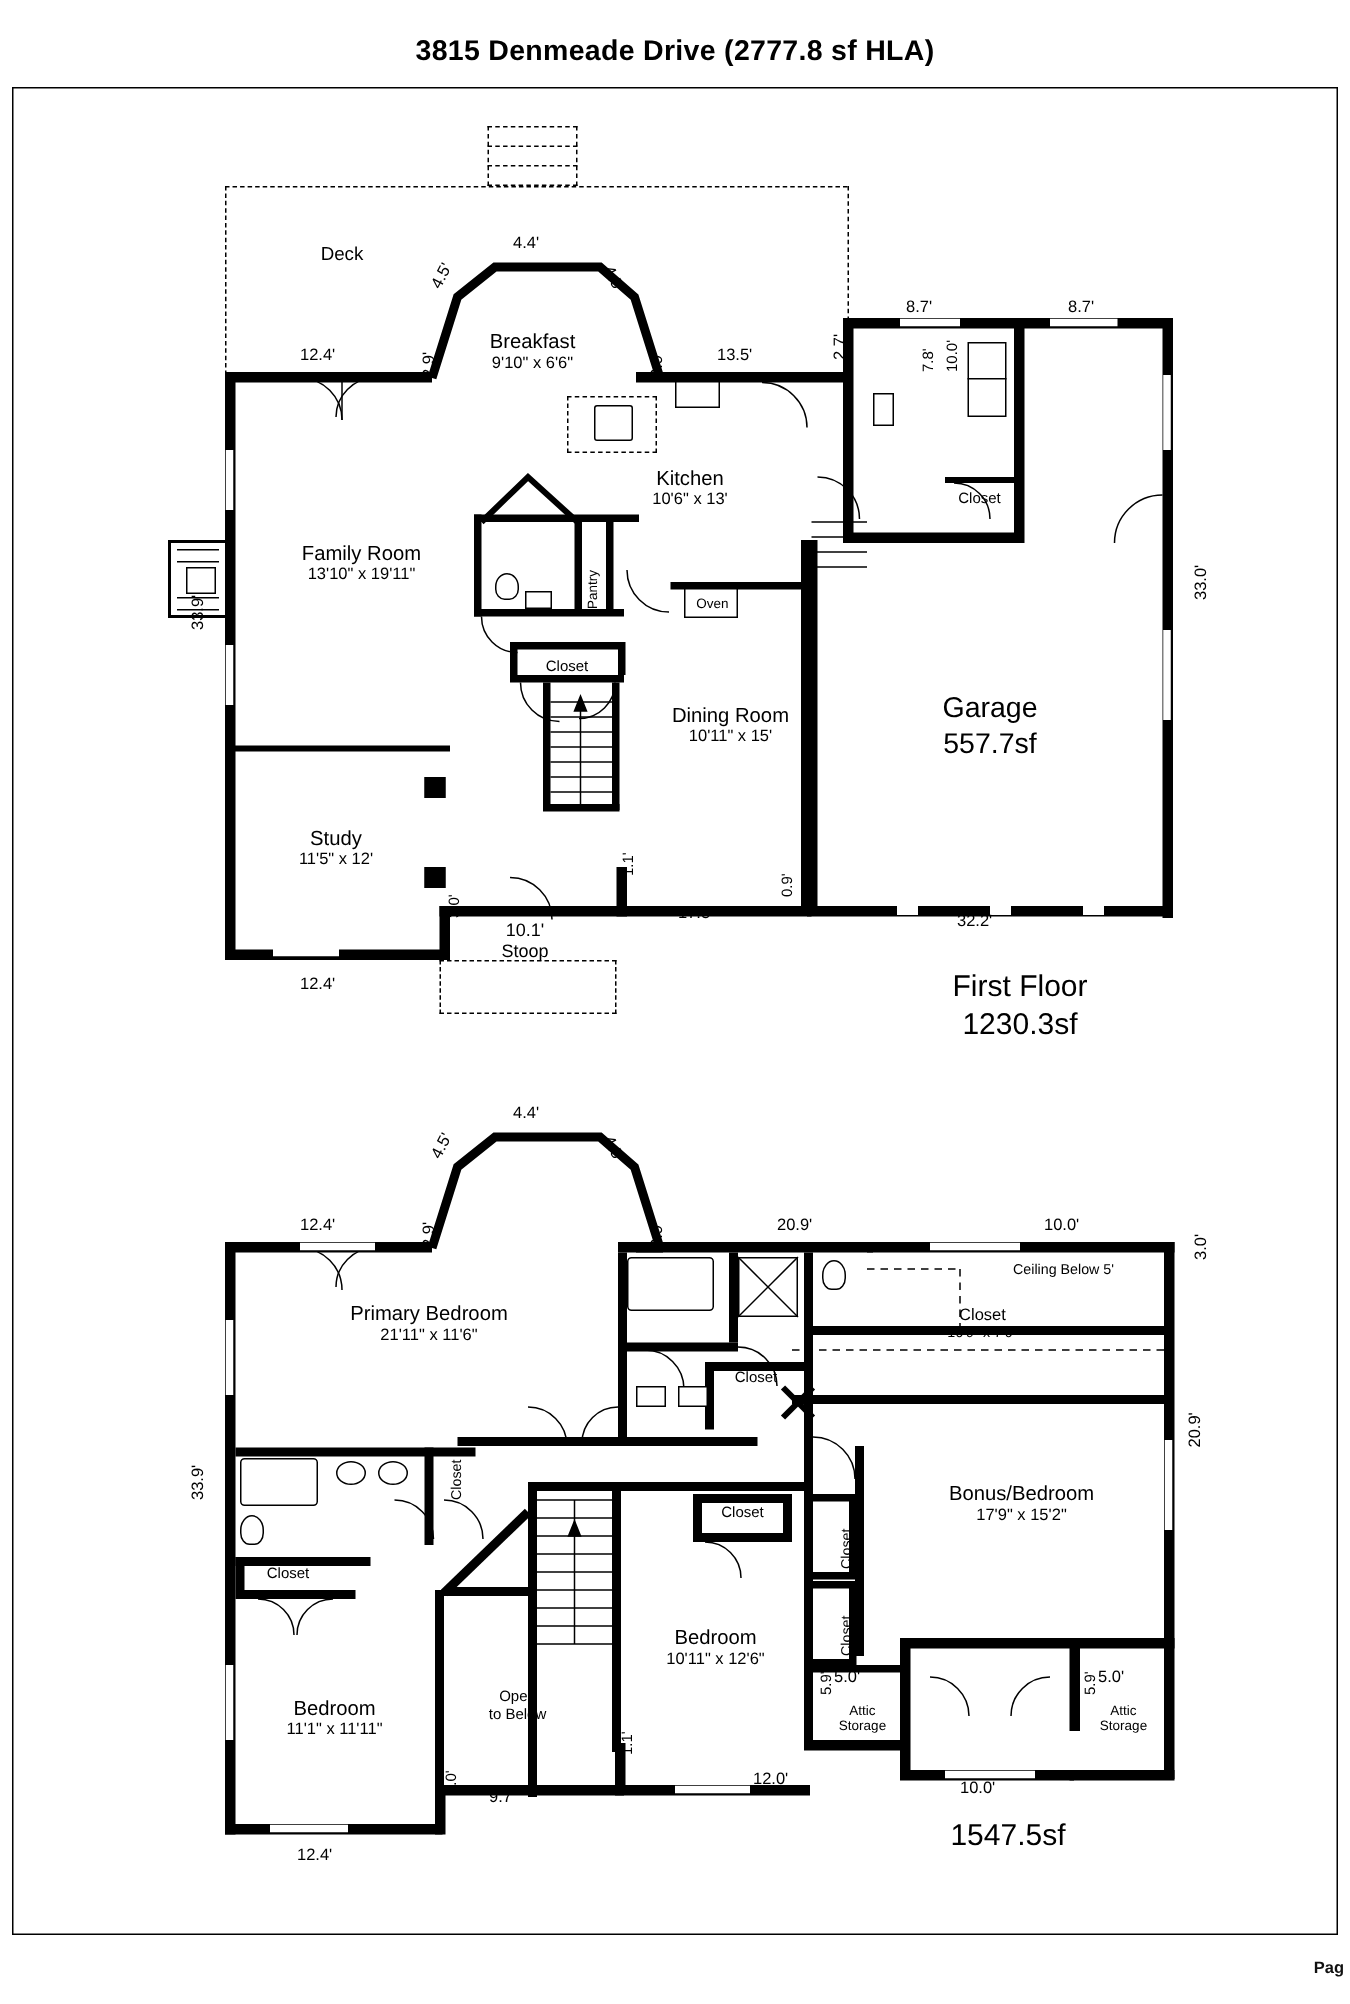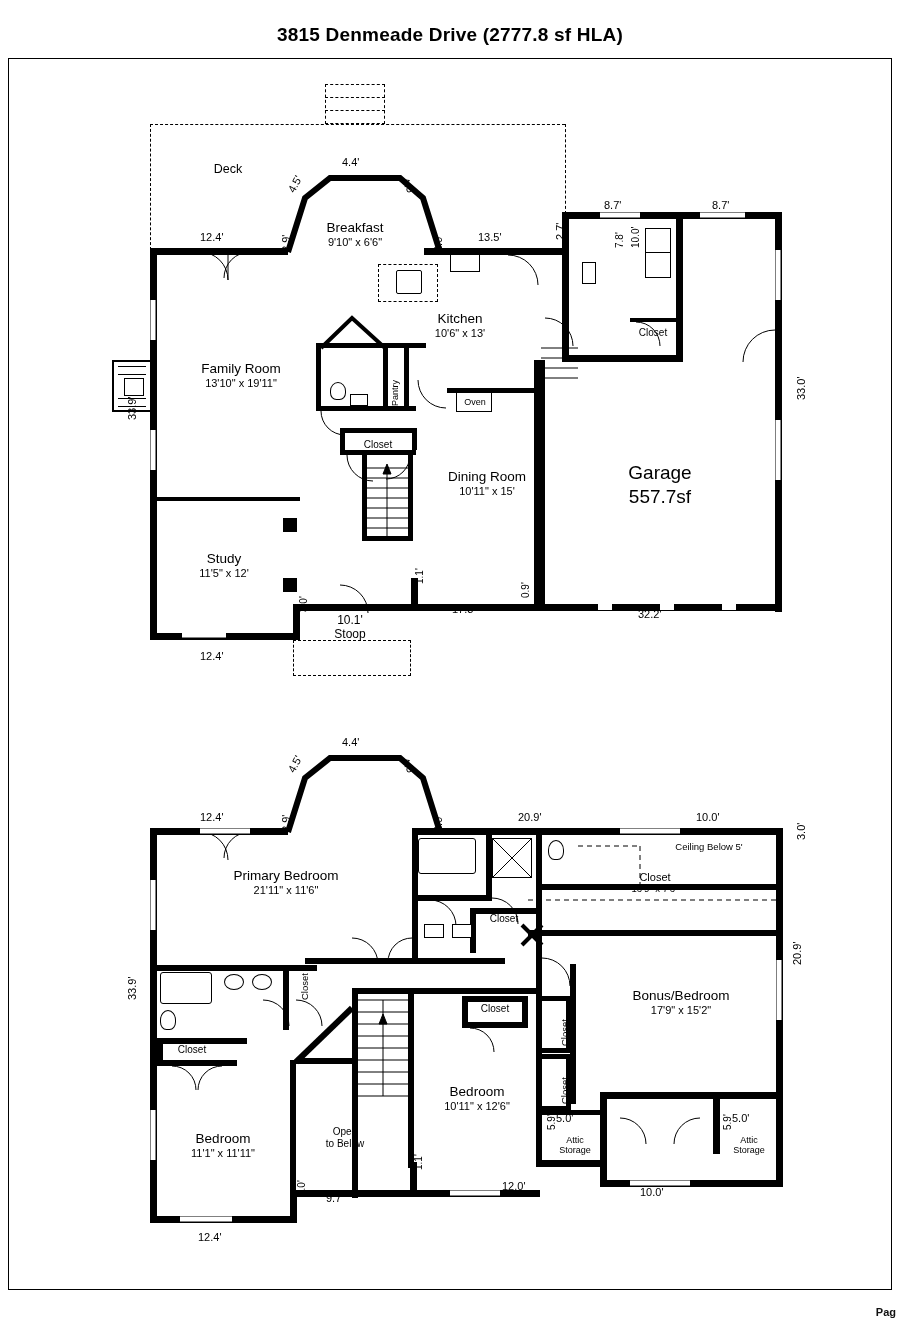--- a/index.html
+++ b/index.html
@@ -192,20 +192,24 @@
   <div class="rm" style="left:144px;top:551px;width:160px;">
     <div class="n">Study</div>
     <div class="d">11'5" x 12'</div>
   </div>
 
   <div class="big" style="left:560px;top:443px;width:200px;margin-top:18px;">
     <div class="a">Garage</div>
     <div class="b">557.7sf</div>
   </div>
 
+  <div class="floorttl" style="left:580px;top:646px;width:200px;">
+    <div class="a">First Floor</div>
+    <div class="b">1230.3sf</div>
+  </div>
 
   <div class="smallv" style="left:390px;top:406px;">Pantry</div>
   <div class="small" style="left:458px;top:397px;width:34px;">Oven</div>
   <div class="small" style="left:348px;top:439px;width:60px;font-size:10px;">Closet</div>
   <div class="small" style="left:626px;top:327px;width:54px;font-size:10px;">Closet</div>
   <div class="lbl" style="left:305px;top:613px;width:90px;font-size:12px;">
     <div>10.1'</div>
     <div>Stoop</div>
   </div>
 
@@ -373,20 +377,21 @@
     <div class="n">Bedroom</div>
     <div class="d">10'11" x 12'6"</div>
   </div>
 
   <div class="rm" style="left:145px;top:1131px;width:156px;">
     <div class="n">Bedroom</div>
     <div class="d">11'1" x 11'11"</div>
   </div>
 
   <div class="floorttl" style="left:572px;top:1212px;width:200px;">
+    <div class="b">1547.5sf</div>
   </div>
 
   <div class="small" style="left:644px;top:842px;width:130px;font-size:9.5px;">Ceiling Below 5'</div>
   <div class="small" style="left:590px;top:871px;width:130px;font-size:11px;">Closet</div>
   <div class="small" style="left:590px;top:884px;width:130px;font-size:9.5px;">16'9" x 7'6"</div>
   <div class="small" style="left:474px;top:913px;width:60px;font-size:10px;">Closet</div>
   <div class="smallv" style="left:299px;top:1000px;font-size:9.5px;">Closet</div>
   <div class="small" style="left:164px;top:1044px;width:56px;font-size:10px;">Closet</div>
   <div class="small" style="left:466px;top:1003px;width:58px;font-size:10px;">Closet</div>
   <div class="smallv" style="left:559px;top:1046px;font-size:9.5px;">Closet</div>

